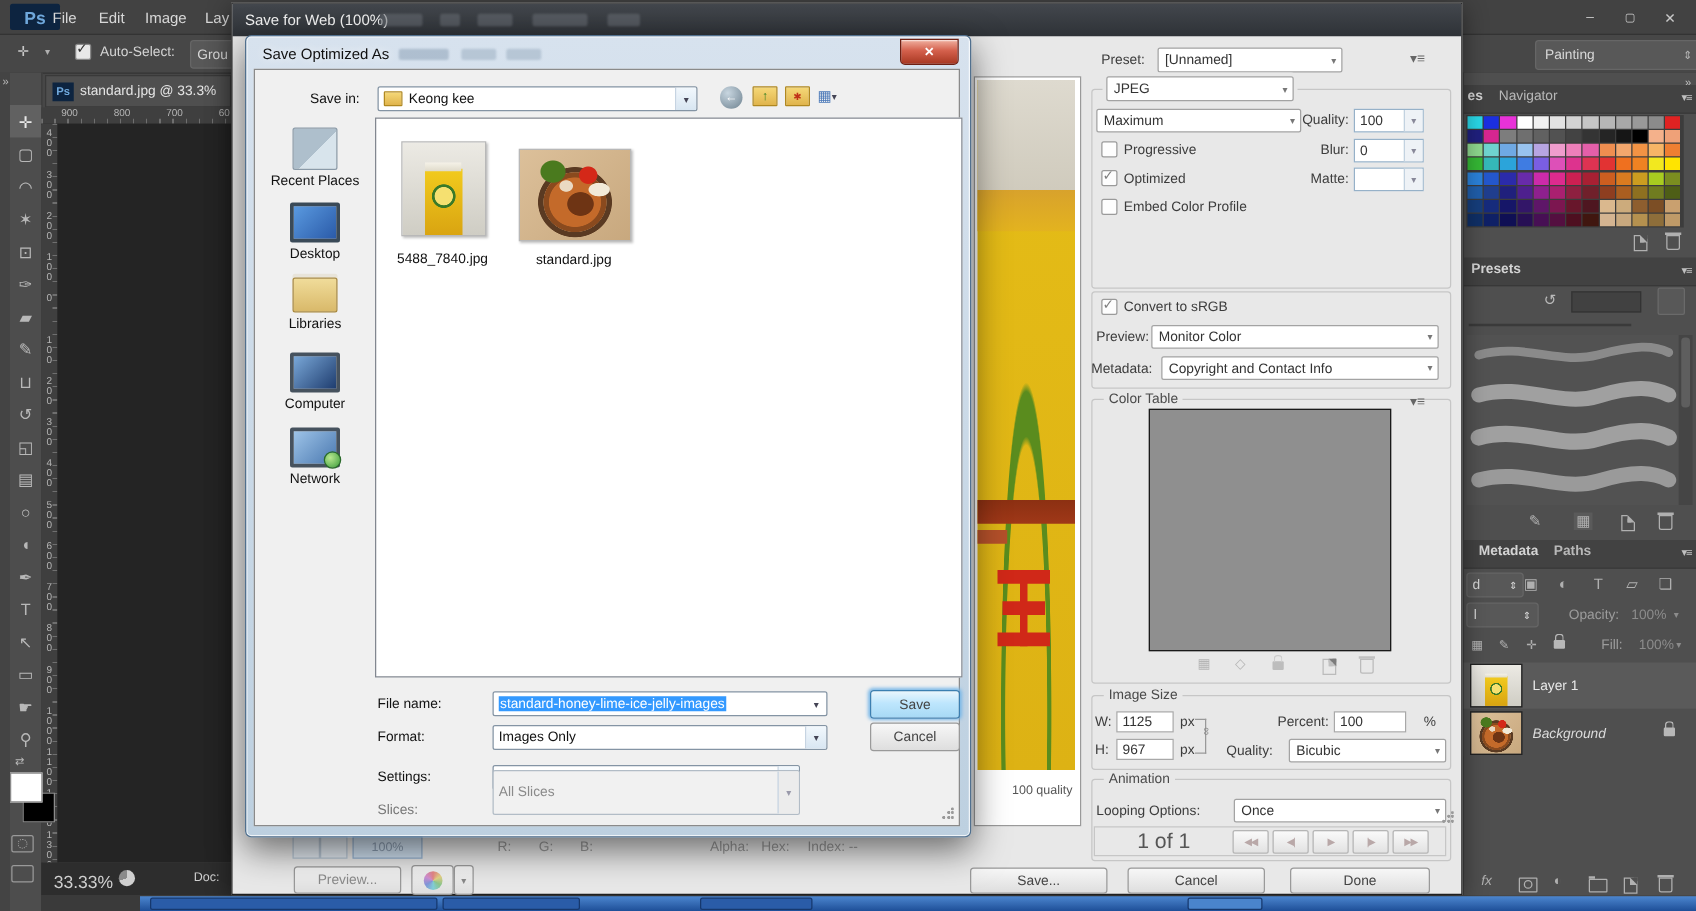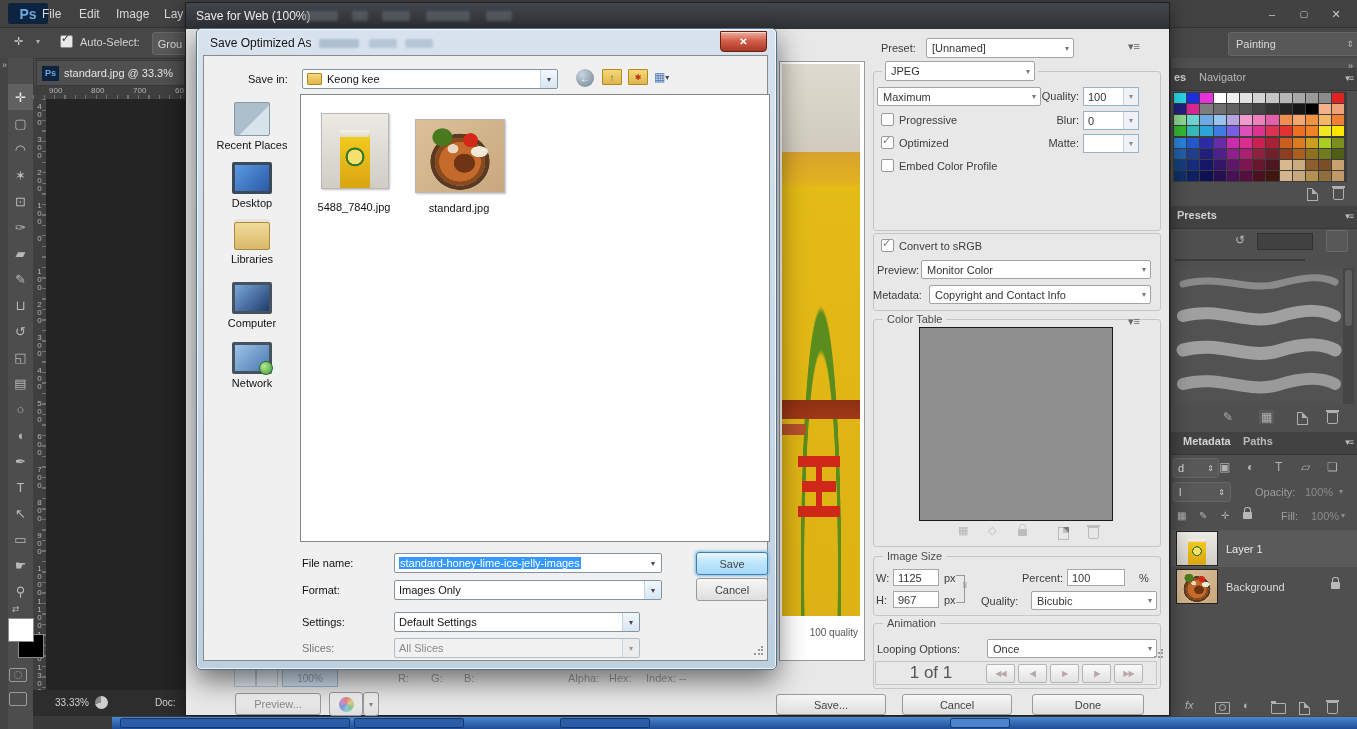--- a/index.html
+++ b/index.html
@@ -213,21 +213,21 @@
       <span class="rv-num" style="top: 366px;">700</span>
       <span class="rv-num" style="top: 399px;">800</span>
       <span class="rv-num" style="top: 432px;">900</span>
       <span class="rv-num" style="top: 465px;">1000</span>
       <span class="rv-num" style="top: 498px;">1100</span>
       <span class="rv-num" style="top: 531px;">1200</span>
       <span class="rv-num" style="top: 564px;">1300</span>
     </div>
   <div class="canvas"></div>
   <div class="docstatus">
-    <span style="position:absolute;left:22px;top:7px;font-size:10px">33.33%</span>
+    <span style="position:absolute;left:10px;top:7px;font-size:14px">33.33%</span>
     <span style="position:absolute;left:62px;top:6px;width:13px;height:13px;border-radius:50%;background:conic-gradient(#cfcfcf 0 70%,#8a8a8a 70% 100%)"></span>
     <span style="position:absolute;left:122px;top:7px;font-size:10px">Doc:</span>
   </div>
   <div style="position:absolute;left:33px;top:716px;width:152px;height:13px;background:#3a3a3a"></div>
 
   <div class="dock">
     <span style="position:absolute;right:5px;top:3px;color:#c0c0c0;font-size:9px">»</span>
 
     <div class="ptabbar" style="top:10px">
       <span class="ptab" style="left:3px">es</span>
@@ -408,21 +408,21 @@
     <span style="position:absolute;left:110px;top:452px;color:#9c9c9c">Fill:</span>
     <span style="position:absolute;left:140px;top:452px;color:#8c8c8c">100%</span>
     <span style="position:absolute;left:170px;top:453px;color:#8c8c8c;font-size:8px">▾</span>
 
     <div class="layerrow" style="top:472px;background:#5a5a5a">
       <div class="thumb-cup" style="width:40px;height:33px;border:1px solid #222"></div>
       <span style="color:#e8e8e8">Layer 1</span>
     </div>
     <div class="layerrow" style="top:510px;background:#4f4f4f">
       <div class="thumb-food" style="width:40px;height:33px;border:1px solid #222"></div>
-      <span style="color:#dcdcdc;">Background</span>
+      <span style="color:#dcdcdc;font-style:italic">Background</span>
       <div style="position:absolute;right:18px;top:14px">
           <div class="lockicon"></div>
         </div>
     </div>
 
     <div style="position:absolute;left:0;top:644px;width:187px;height:14px">
       <span style="position:absolute;left:14px;top:-3px;color:#b0b0b0;font-style:italic;font-size:11px">fx</span>
       <div style="position:absolute;left:44px;top:0;width:13px;height:10px;border:1px solid #b0b0b0;border-radius:1px">
           <i style="position:absolute;left:3px;top:1px;width:5px;height:5px;border:1px solid #b0b0b0;border-radius:50%"></i>
         </div>
@@ -672,21 +672,21 @@
       </div>
       <div class="btn btn-win" style="left:492px;top:522px;width:72px;height:23px">Cancel</div>
 
       <span class="dlabel" style="left:98px;top:560px">Settings:</span>
       <div class="combo-win" style="left:190px;top:556px;width:246px;height:20px">
         <span>Default Settings</span>
         <span class="warr">▾</span>
       </div>
 
       <span class="dlabel" style="left:98px;top:586px;color:#777">Slices:</span>
-      <div class="combo-win disabled" style="left:190px;top:582px;width:246px;height:20px">
+      <div class="combo-win disabled" style="left:190px;top:560px;width:246px;height:36px">
         <span>All Slices</span>
         <span class="warr" style="background:#ececec;color:#99a">▾</span>
       </div>
       <div class="grip" style="right:4px;bottom:4px"></div>
     </div>
   </div>
 
   <div class="taskbar">
     <div class="tseg" style="left:8px;width:230px"></div>
     <div class="tseg" style="left:242px;width:110px"></div>

